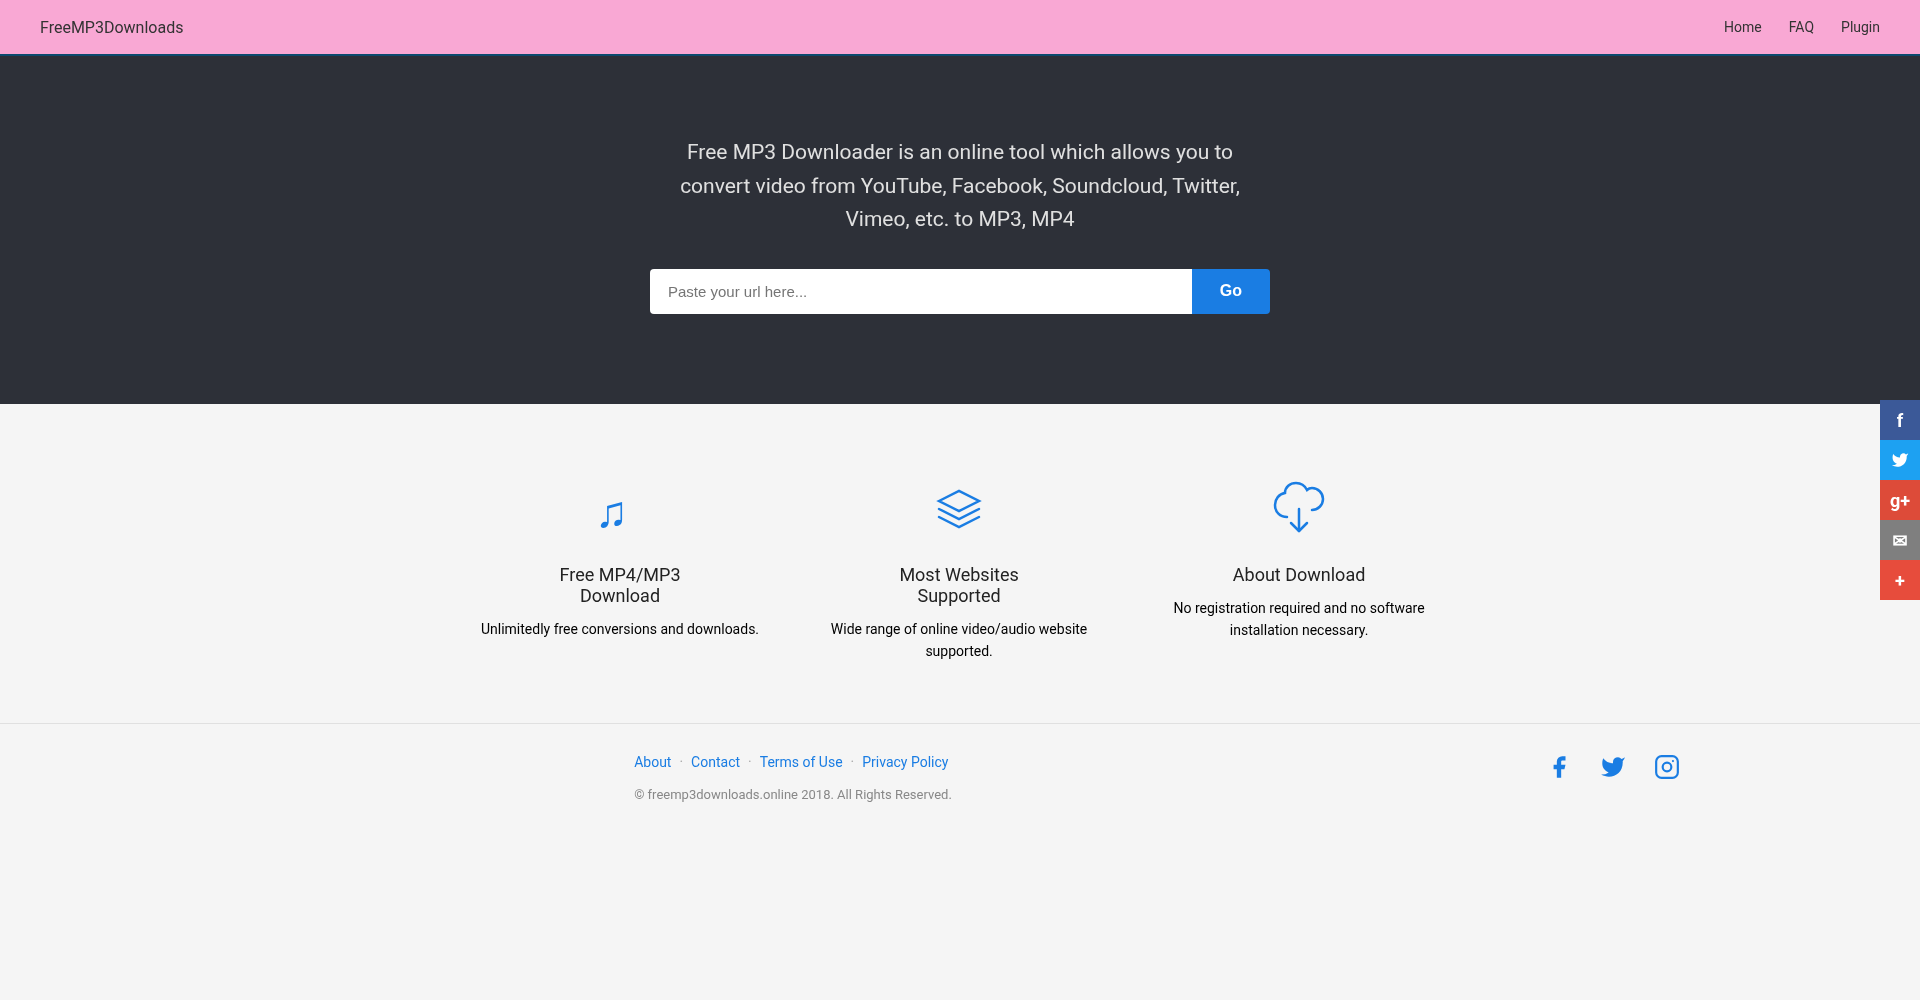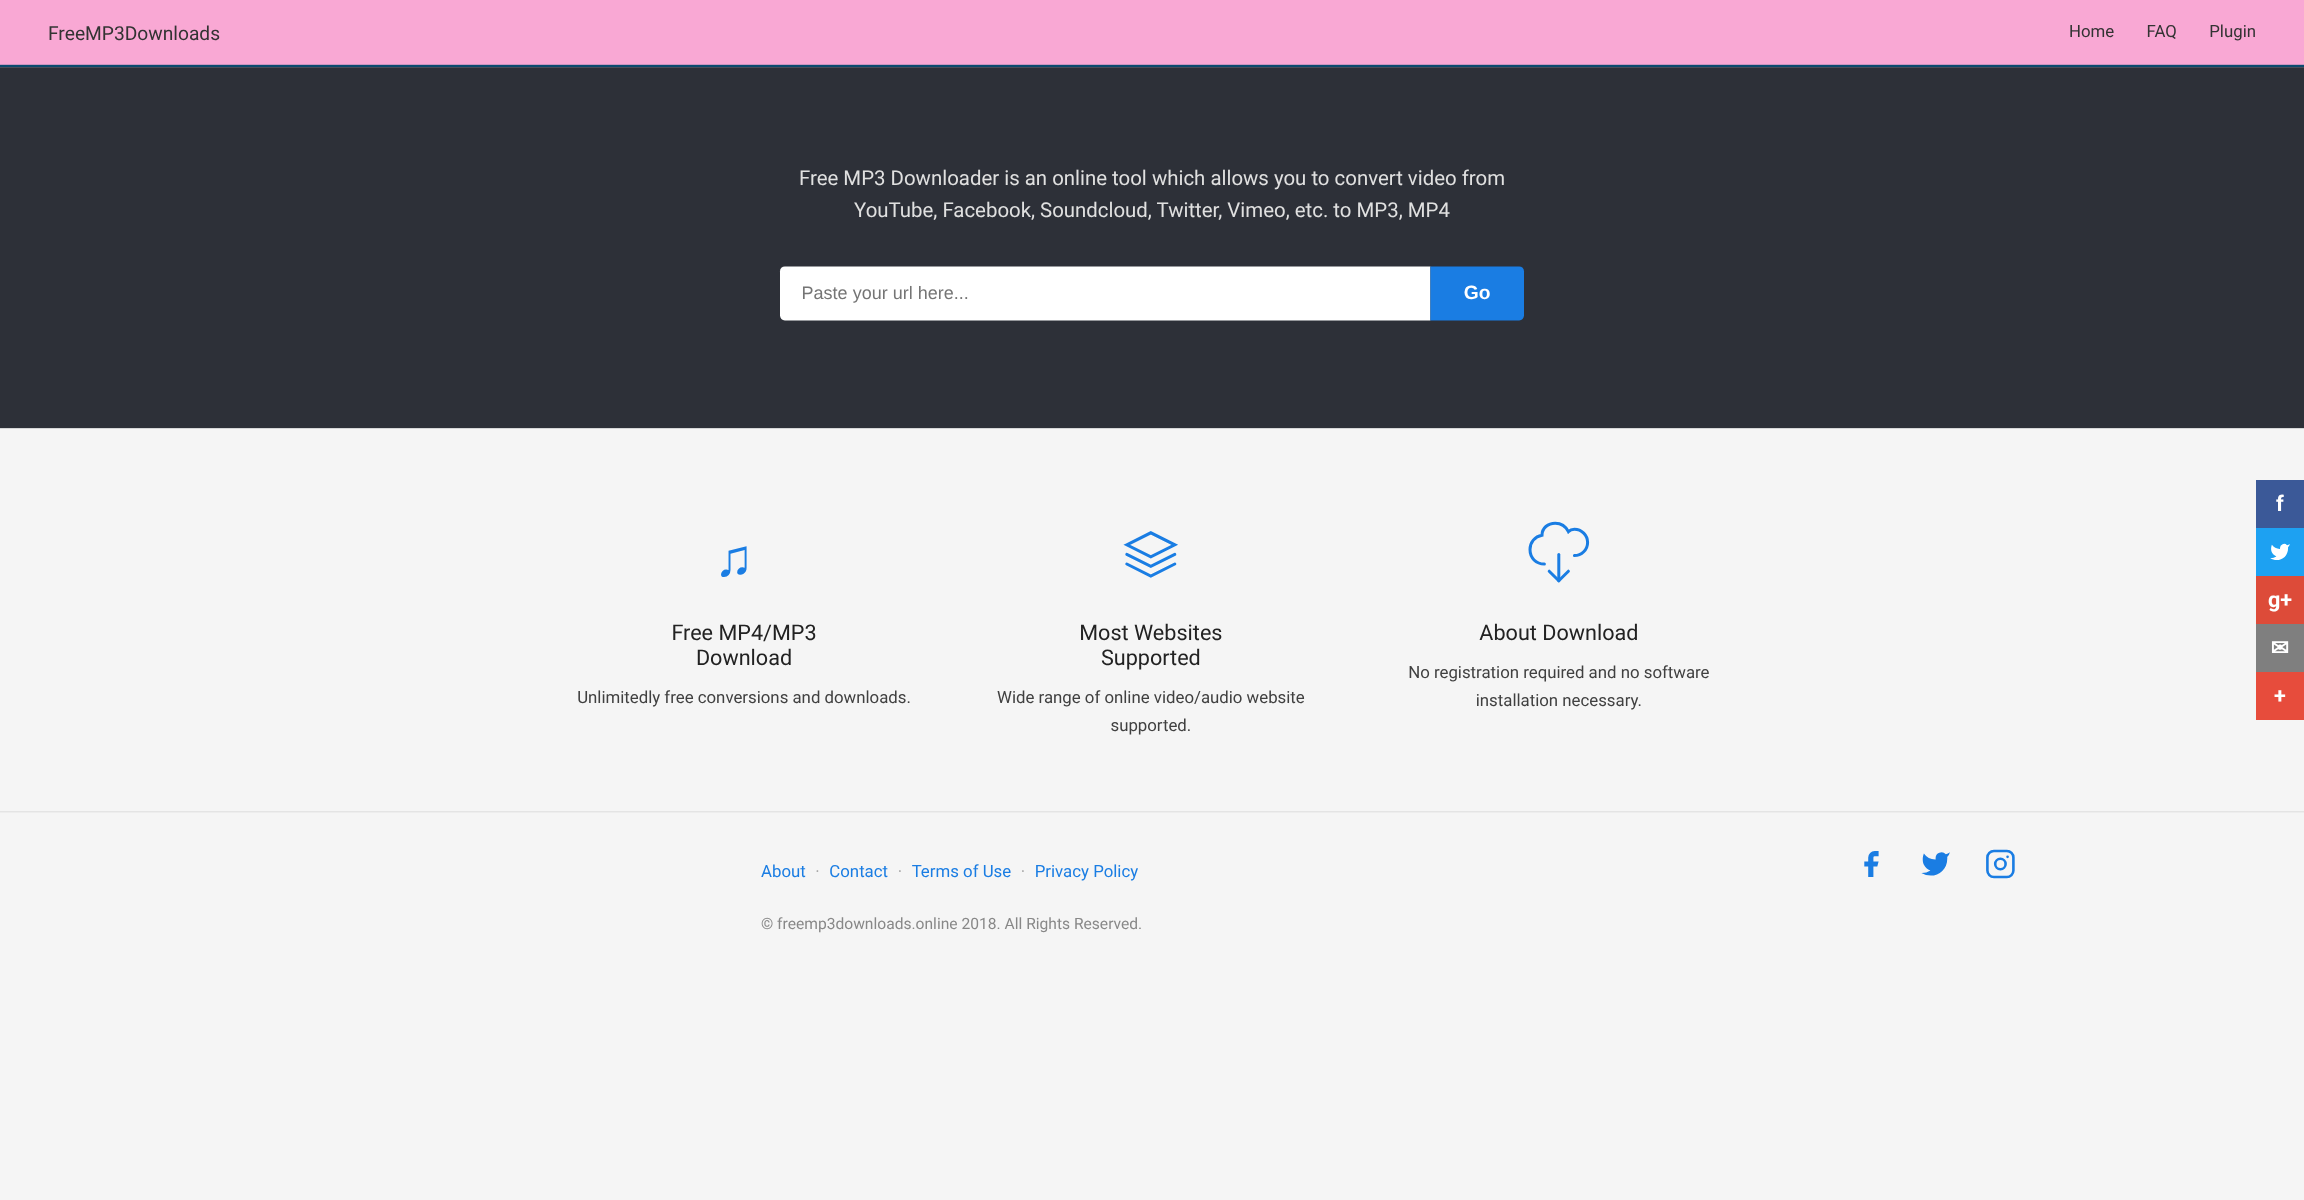--- a/index.html
+++ b/index.html
@@ -37,21 +37,21 @@
       color: #fff;
       text-align: center;
       padding: 80px 20px 90px;
     }
     .hero h1 {
       font-size: 42px;
       font-weight: 700;
       margin-bottom: 20px;
     }
     .hero p {
-      font-size: 17px;
+      font-size: 21px;
       line-height: 1.6;
       margin-bottom: 32px;
       color: #e0e0e0;
       max-width: 620px;
       margin-left: auto;
       margin-right: auto;
     }
     .hero-form {
       display: flex;
       justify-content: flex-start;
@@ -131,36 +131,36 @@
       height: 70px;
     }
     .feature-item h3 {
       font-size: 18px;
       font-weight: 400;
       color: #222;
       margin-bottom: 12px;
     }
     .feature-item p {
       font-size: 14px;
-      color: #404040;
+      color: #000000;
       line-height: 1.6;
     }
 
     
     .footer {
       background: #f5f5f5;
       padding: 30px 40px 20px;
       border-top: 1px solid #e0e0e0;
     }
     .footer-inner {
       max-width: 1100px;
-      margin: 12px auto;
+      margin: 0 auto;
       display: flex;
       flex-direction: column;
-      gap: 28px;
+      gap: 17px;
     }
     .footer-links {
       display: flex;
       gap: 8px;
       align-items: center;
       flex-wrap: wrap;
     }
     .footer-links a {
       font-size: 14px;
       color: #1a7de3;

